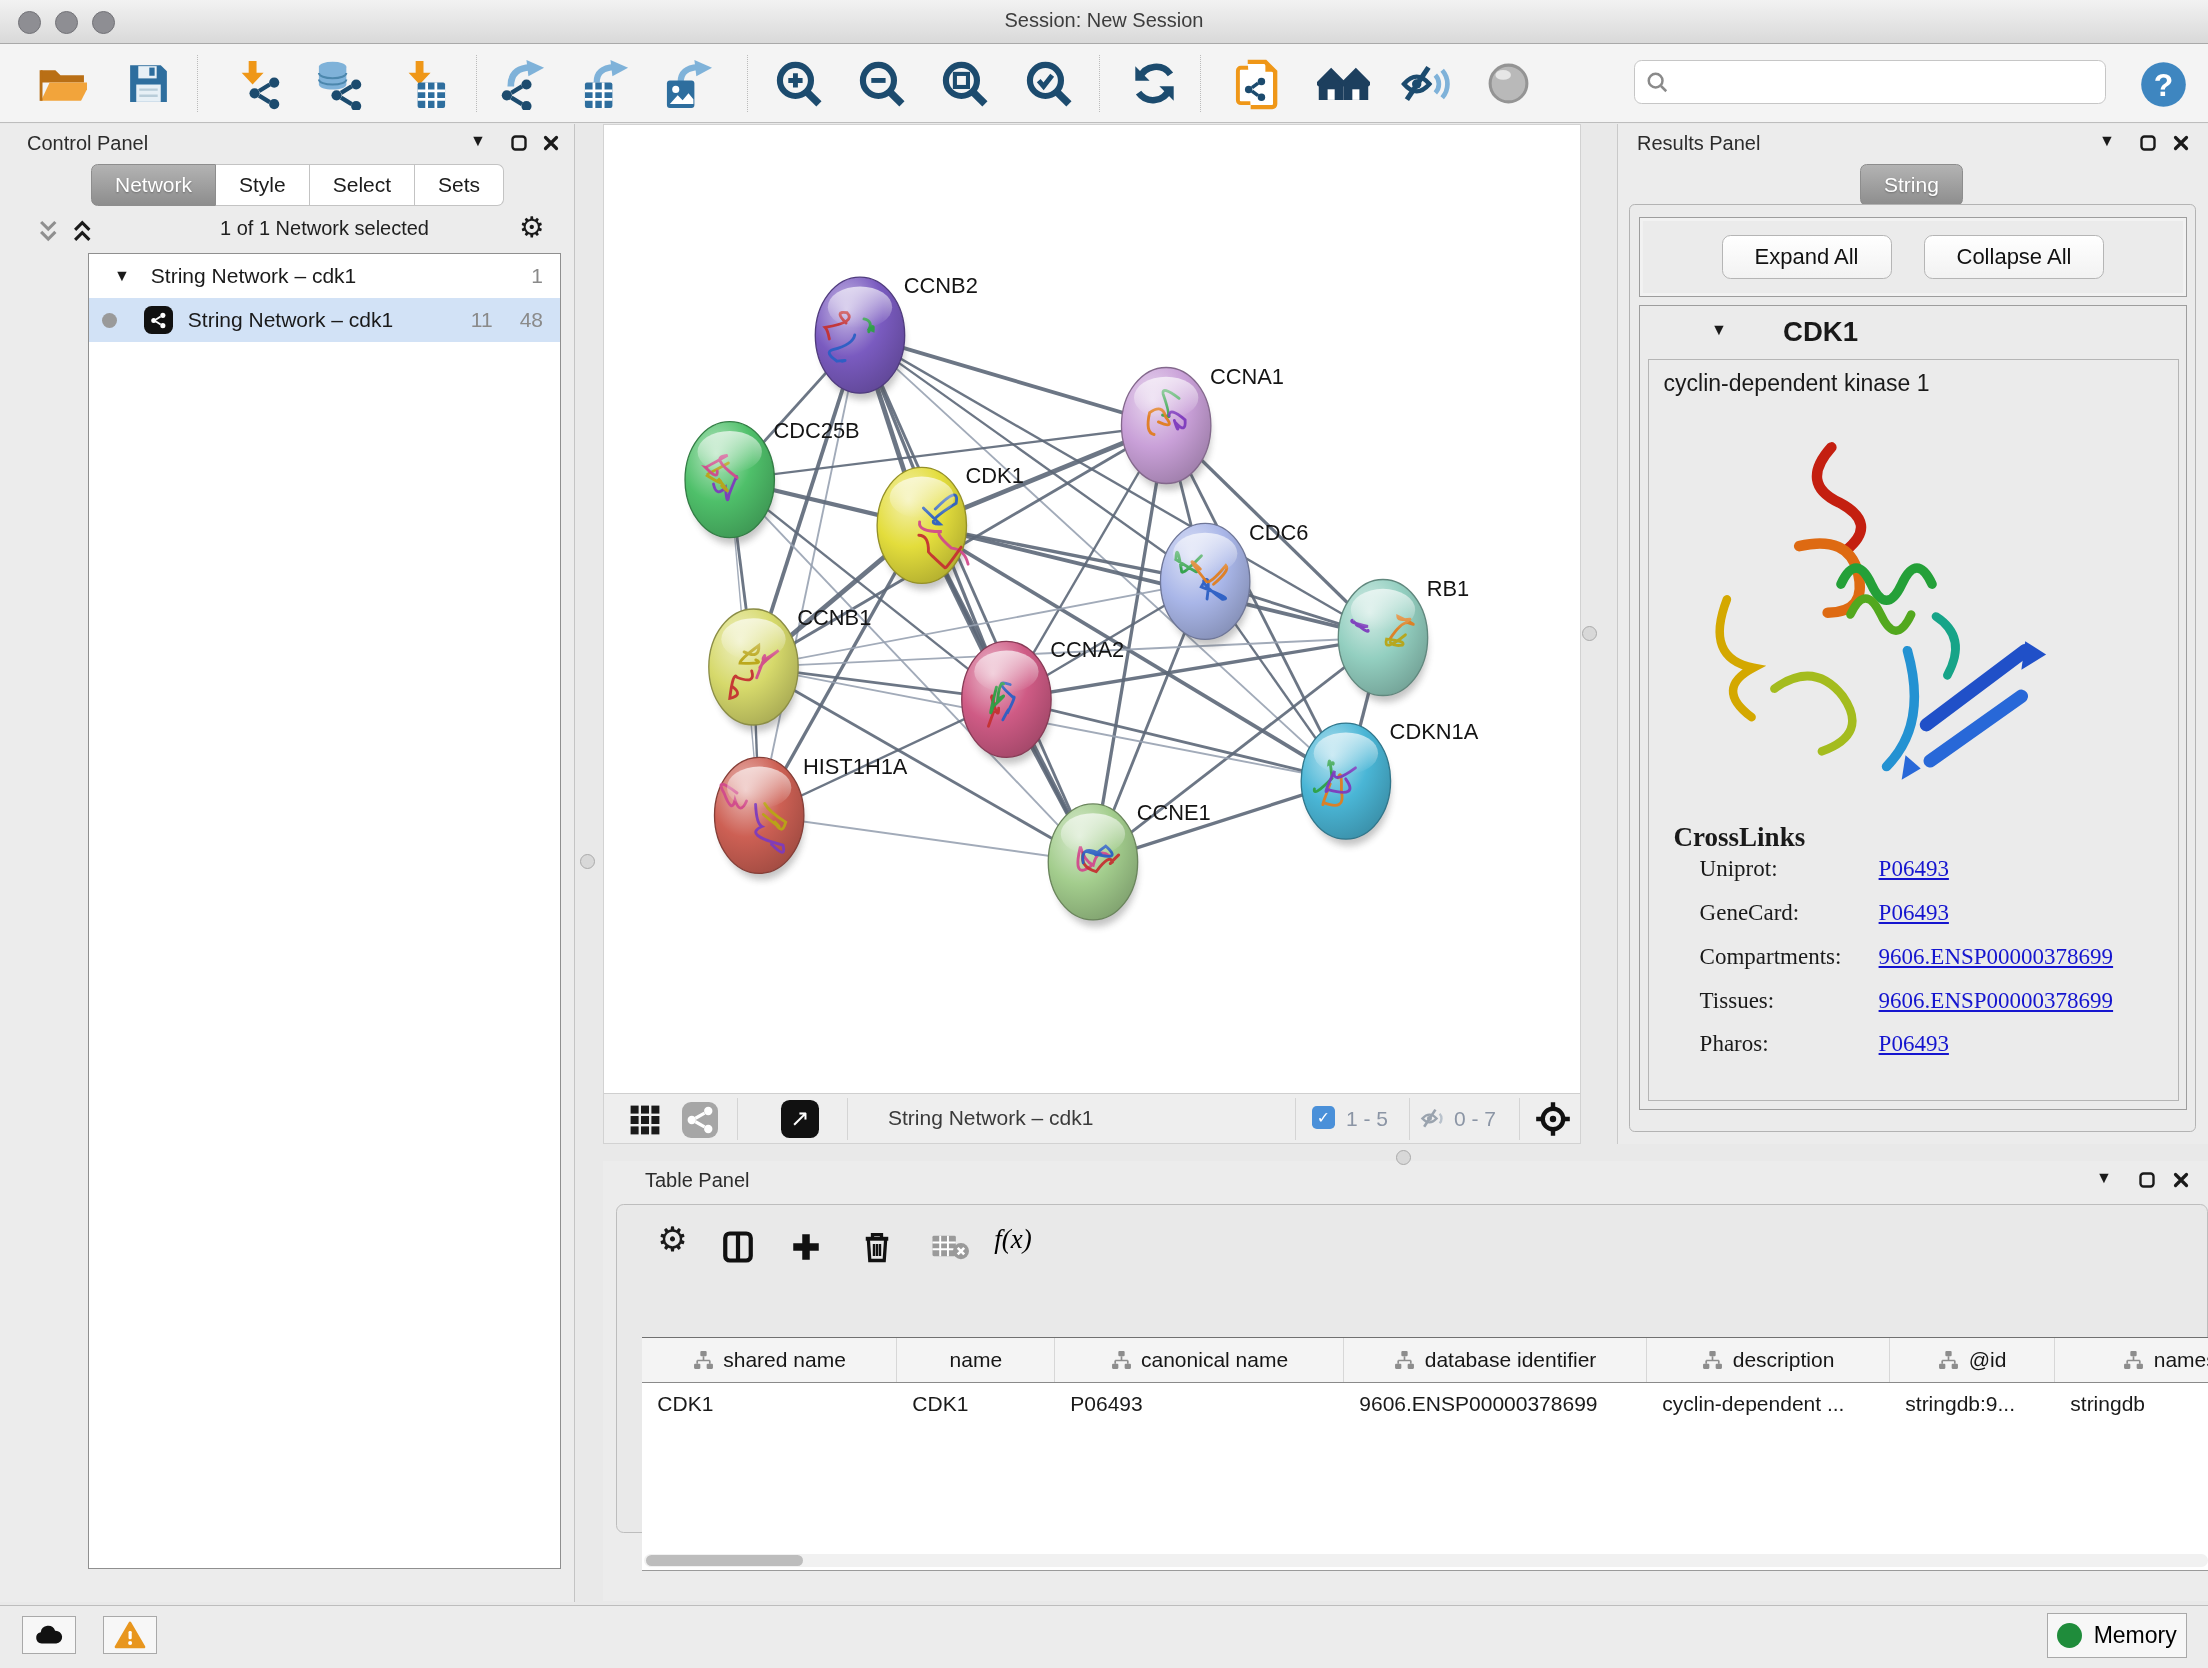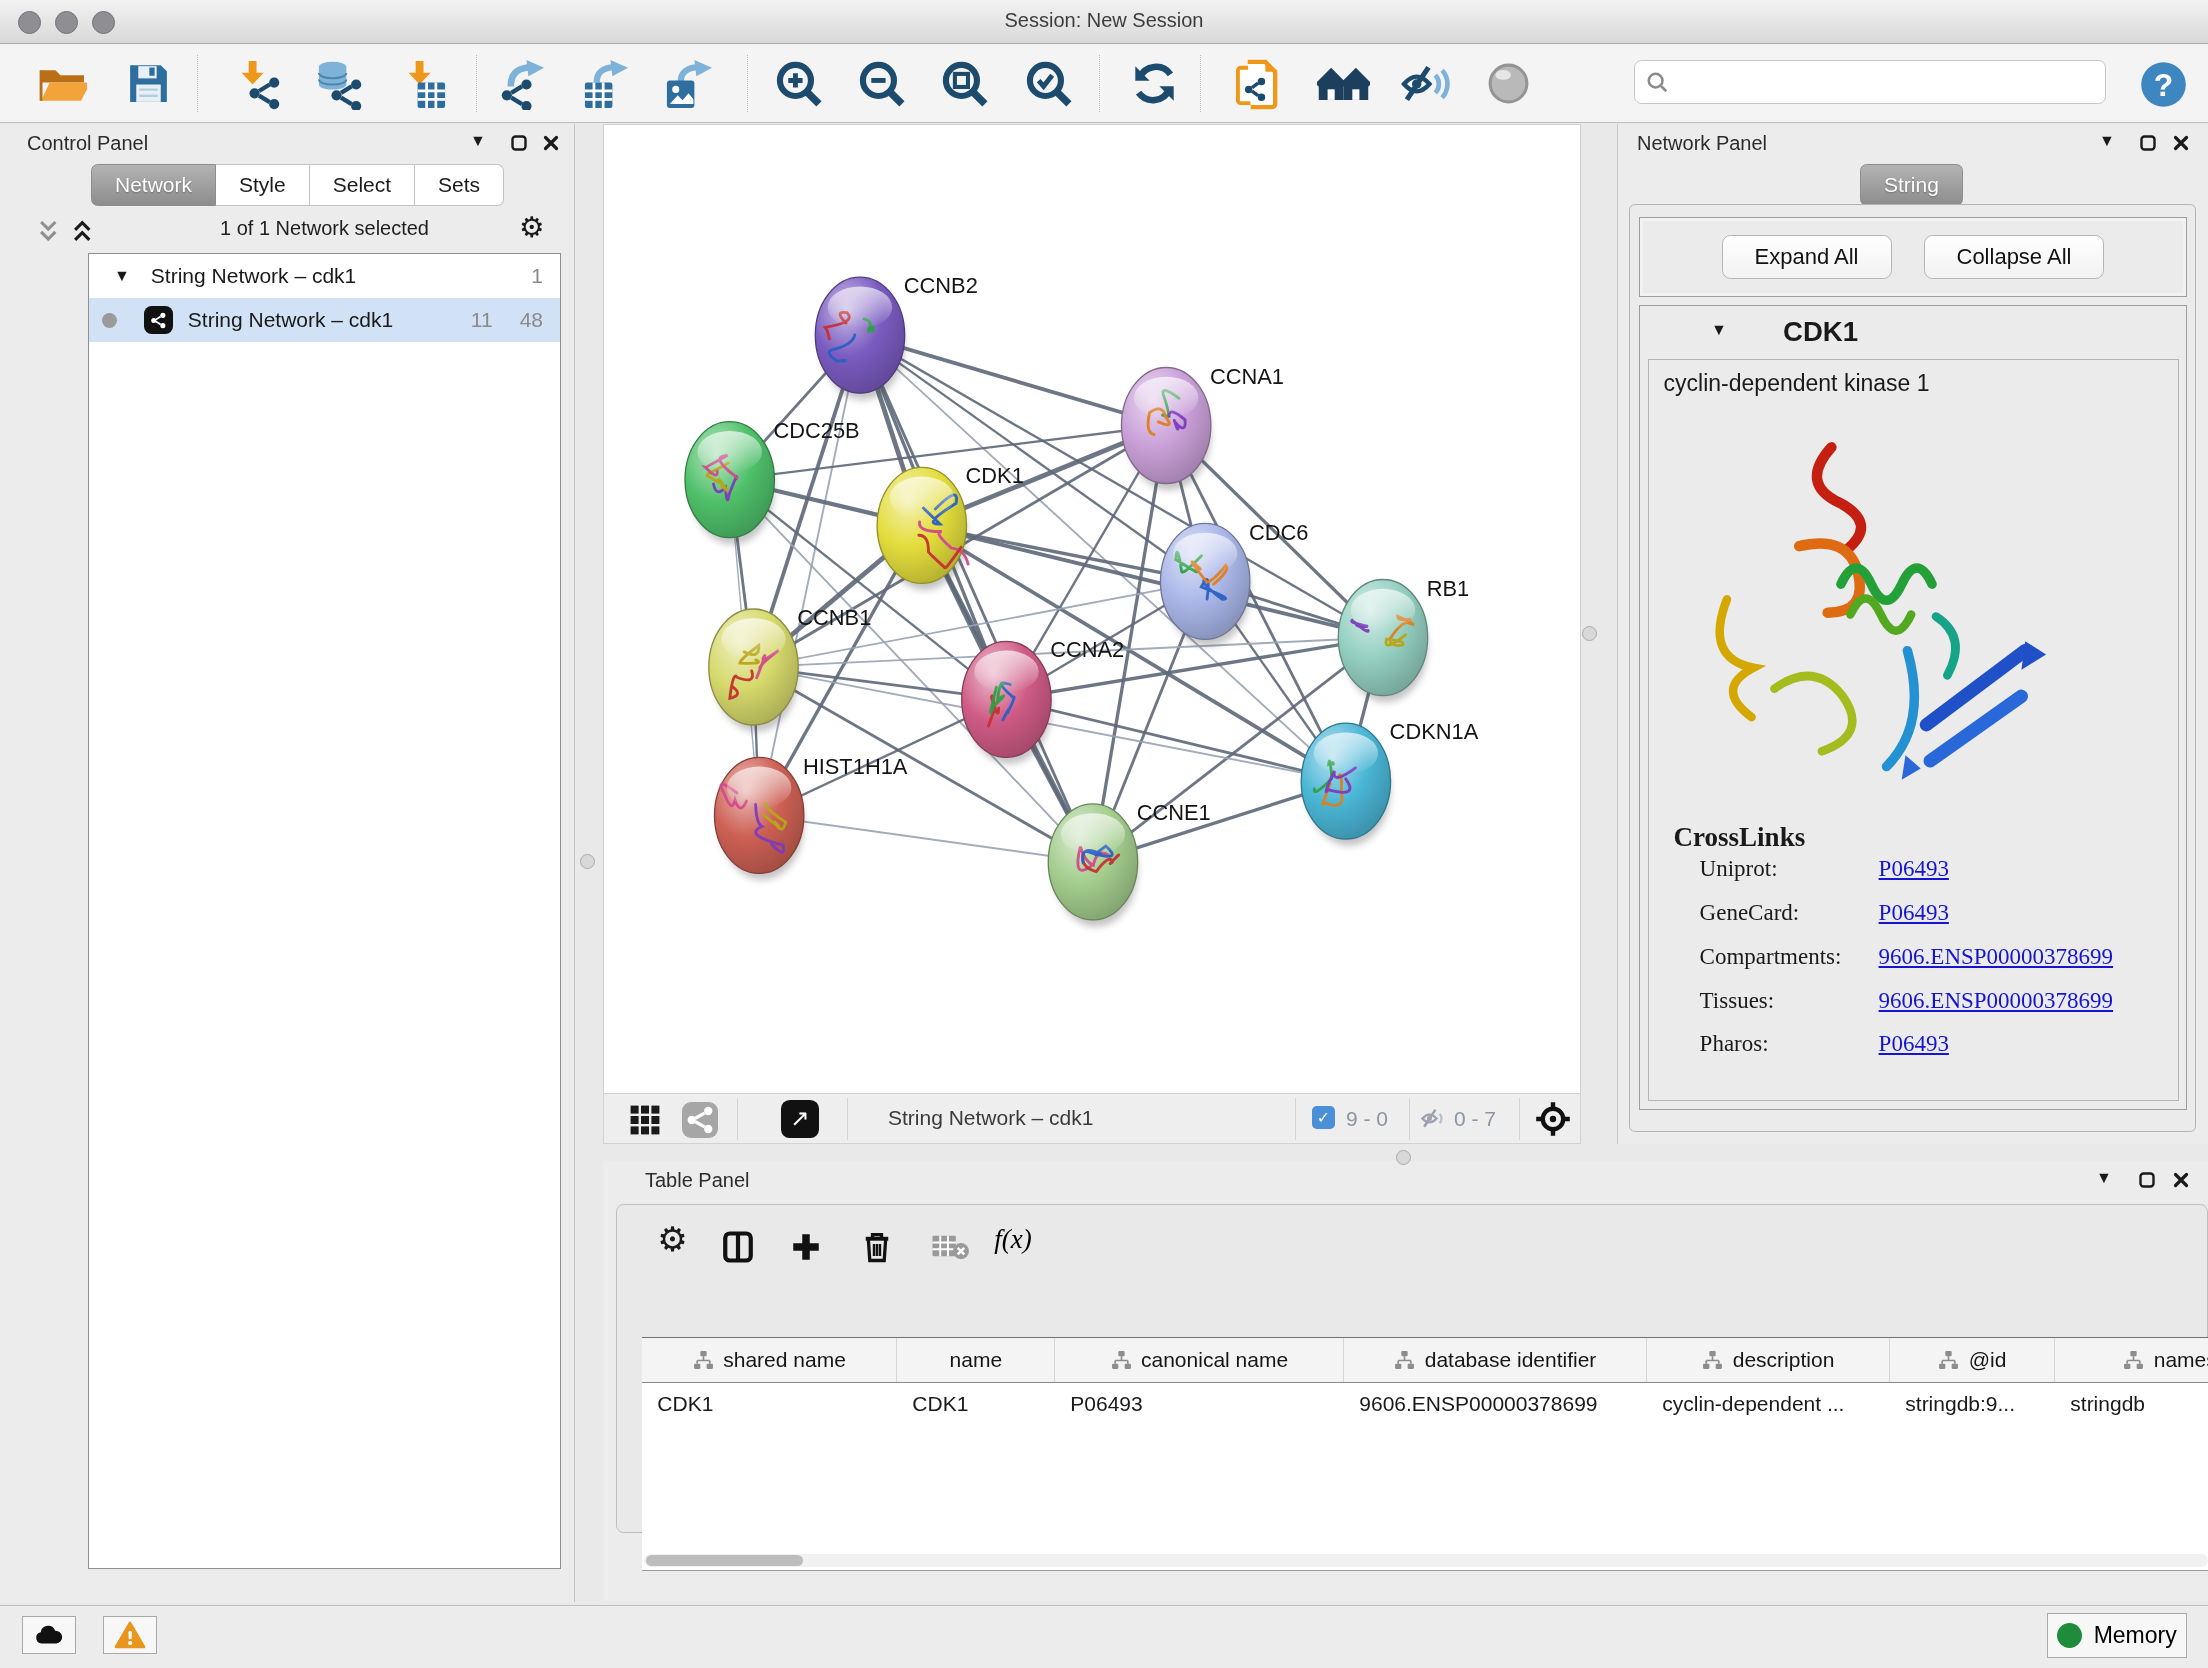--- a/index.html
+++ b/index.html
@@ -561,21 +561,21 @@
       </svg>
     </button>
     <i class="nsep" style="left:133px"></i>
     <button class="nbtn" style="left:177px;top:5.7px;width:38px;height:38px;background:#111;border-radius:8.6px;color:#fff;font-size:23px">
       <span>↗</span>
     </button>
     <i class="nsep" style="left:243px"></i>
     <span class="netTitle">String Network – cdk1</span>
     <i class="nsep" style="left:691px"></i>
     <span class="cb" style="left:708px">✓</span>
-    <span class="cntTxt" style="left:742px">9 - 0</span>
+    <span class="cntTxt" style="left:742px">1 - 5</span>
     <i class="nsep" style="left:805px"></i>
     <span class="abs" style="left:816px;top:11.4px">
       <svg width="28.5" height="27" viewBox="0 0 24 22">
           <path d="M2 11Q8 4.5 14 11 8 17.5 2 11z" stroke="#9aa3ae" stroke-width="2" fill="none"></path>
       <circle cx="8" cy="11" r="2.1" fill="#9aa3ae"></circle>
           <path d="M3.5 18 13 3.5" stroke="#9aa3ae" stroke-width="2.2"></path>
       <path d="M16.5 7a5.8 5.8 0 0 1 0 8" stroke="#b9c2cc" stroke-width="2" fill="none"></path>
         </svg>
     </span>
     <span class="cntTxt" style="left:850px">0 - 7</span>
@@ -584,21 +584,21 @@
       <svg width="38" height="38" viewBox="0 0 26 26">
         <circle cx="13" cy="13" r="7" fill="none" stroke="#111" stroke-width="3"></circle>
         <circle cx="13" cy="13" r="2.2" fill="#111"></circle>
         <path d="M13 1.5v5M13 19.5v5M1.5 13h5M19.5 13h5" stroke="#111" stroke-width="3"></path>
       </svg>
     </button>
   </div>
 </div>
 
 <div class="rpanel">
-  <span class="phead abs" style="left:19px;top:7.6px">Network Panel</span>
+  <span class="phead abs" style="left:19px;top:7.6px">Results Panel</span>
   <span class="pctl tri" style="left:481px">▼</span>
   <span class="pctl" style="left:521px;top:9.5px">
     <svg width="18" height="18" viewBox="0 0 18 18">
         <rect x="2.5" y="2.5" width="13" height="13" rx="3" fill="none" stroke="#1a1a1a" stroke-width="2.4"></rect>
       </svg>
   </span>
   <span class="pctl" style="left:554px;top:9.5px">
     <svg width="18" height="18" viewBox="0 0 18 18">
         <path d="M3.5 3.5 14.5 14.5M14.5 3.5 3.5 14.5" stroke="#1a1a1a" stroke-width="3.2" stroke-linecap="round"></path>
       </svg>

